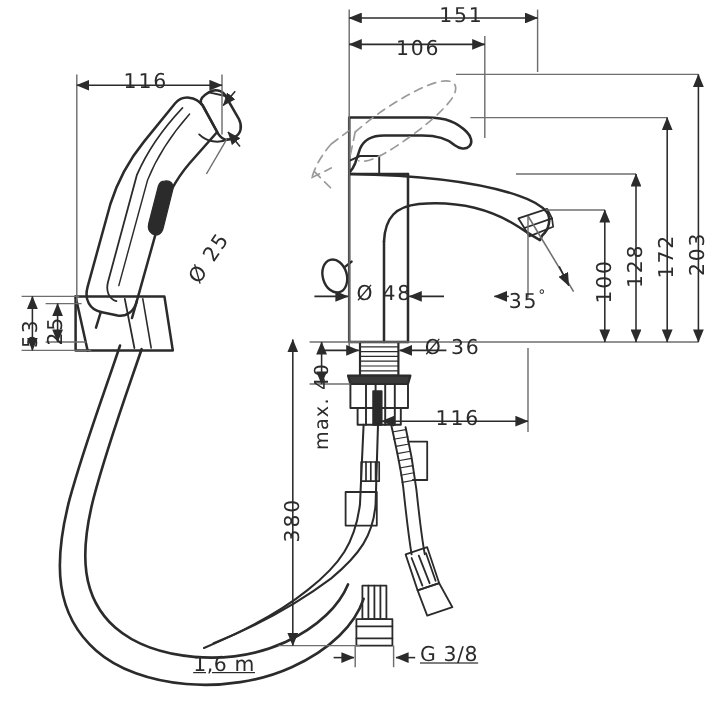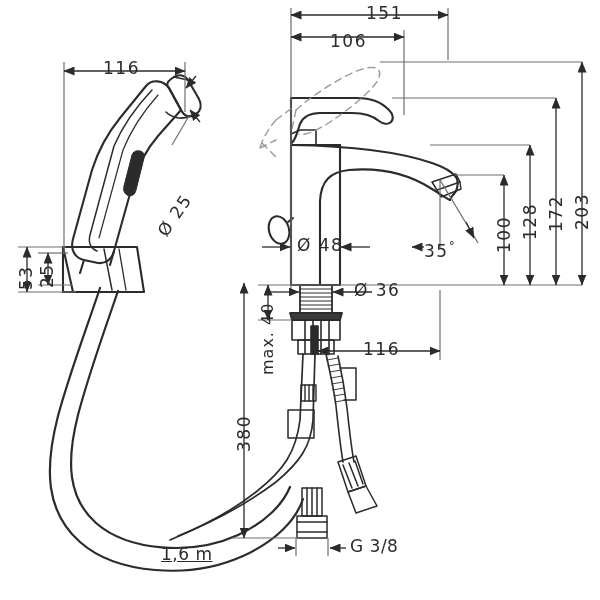--- a/index.html
+++ b/index.html
@@ -331,21 +331,21 @@
   <div class="dim-label" style="left:350px; top:5px;margin-left:16px;">151</div>
 
   <div class="dim-label" style="left:330px; top:33px;">106</div>
 
   <div class="dim-label" style="left:297px; top:237px;text-align:center;">Ø 48</div>
 
   <div class="dim-label" style="left:354px; top:282px;">Ø 36</div>
 
   <div class="dim-label" style="left:363px; top:341px;">116</div>
 
-  <div class="dim-label plain" style="left:350px; top:538px;">G 3/8</div>
+  <div class="dim-label plain" style="left:350px; top:538px;text-decoration:underline;">G 3/8</div>
 
   <div class="dim-label vert" style="left:496px; top:253px;">100</div>
 
   <div class="dim-label vert" style="left:522px; top:240px;">128</div>
 
   <div class="dim-label vert" style="left:548px; top:232px;">172</div>
 
   <div class="dim-label vert" style="left:574px; top:230px;">203</div>
 
   <div class="dim-label vert small" style="left:260px; top:375px;">max. 40</div>

